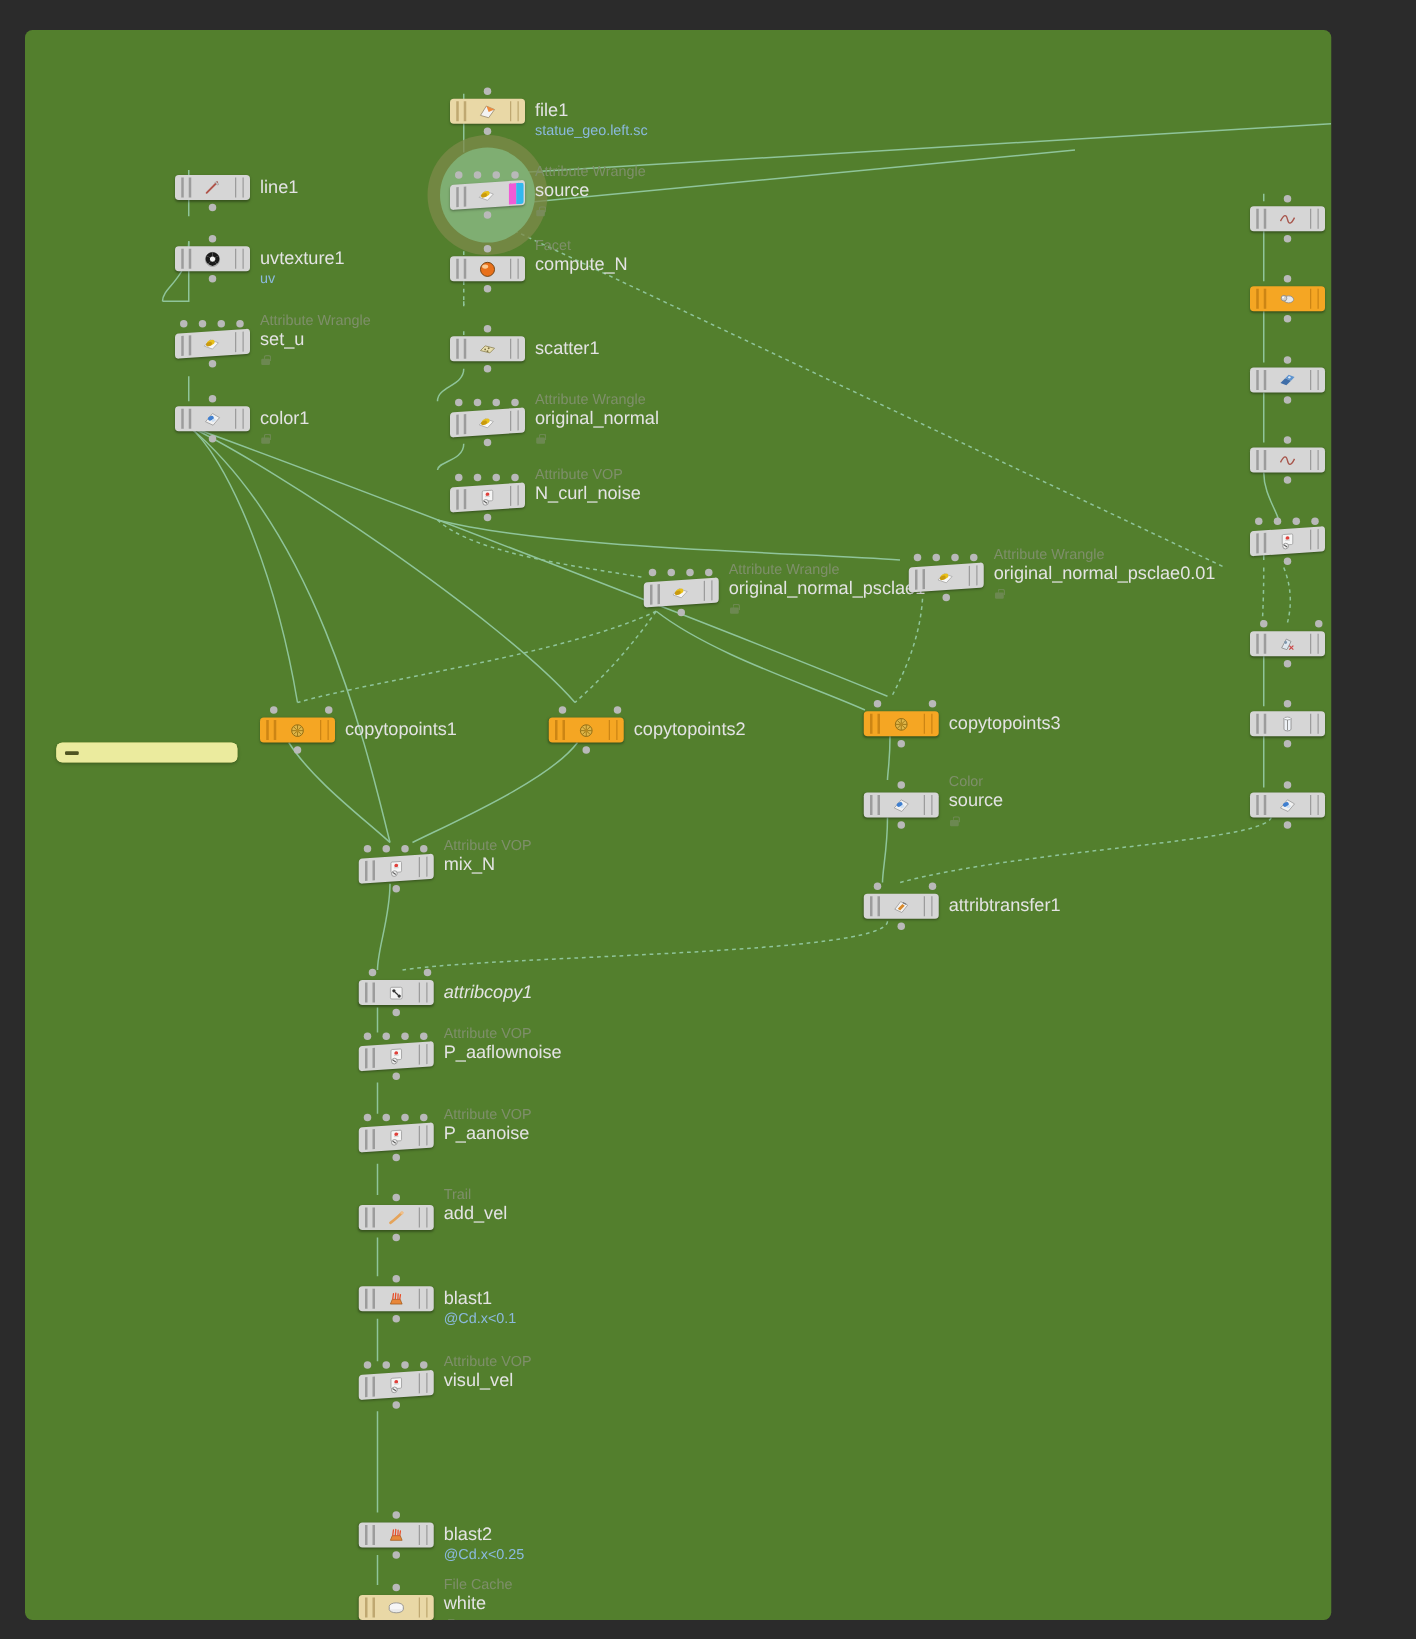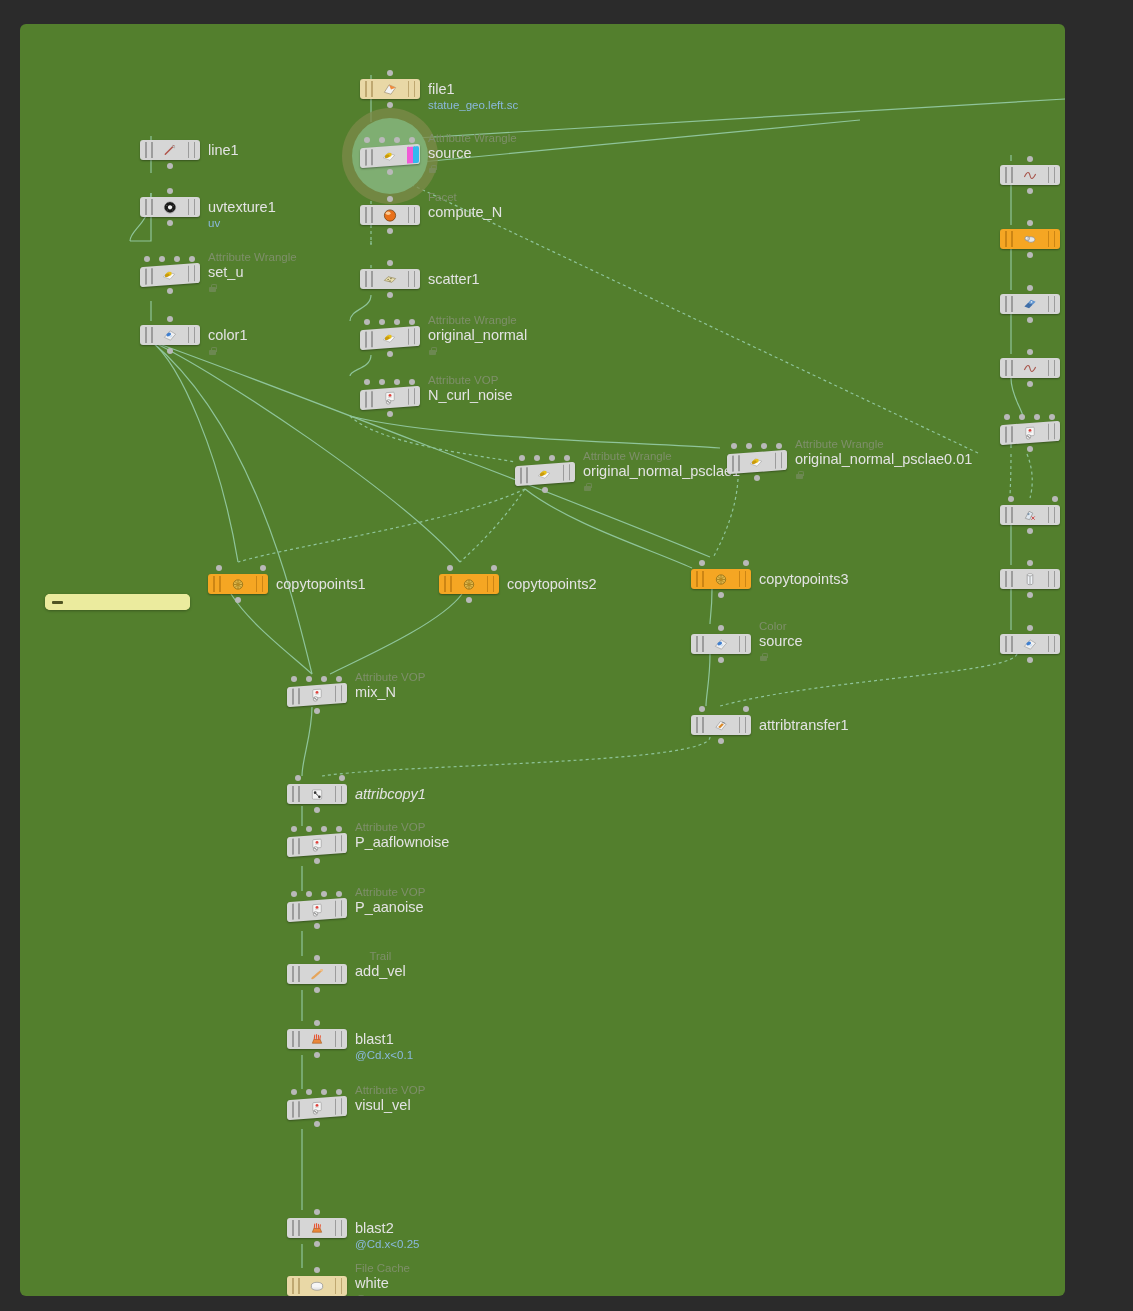--- a/index.html
+++ b/index.html
@@ -684,21 +684,21 @@
               <i></i>
             </div>
             <div class="ico">
               <svg width="16" height="15" viewBox="0 0 16 16">
                 <path d="M3 12 C6 10 10 6 13 3.5" stroke="#e5a45a" stroke-width="2.2" stroke-linecap="round" fill="none"></path>
                 <circle cx="12.8" cy="3.5" r="1.4" fill="#f0c08a"></circle>
               </svg>
             </div>
           </div>
           <div class="dot" style="left:27px;top:23px;"></div>
-          <div class="lbl" style="top:-14px;text-align:center;">
+          <div class="lbl" style="top:-14px;">
             <div class="ntype">Trail</div>
             <div class="nname">add_vel</div>
           </div>
         </div>
         <div class="node" style="left: 267px; top: 1005px;">
           <div class="dot" style="left:27px;top:-9px;"></div>
           <div class="body">
             <div class="bars">
               <i></i>
               <i></i>

